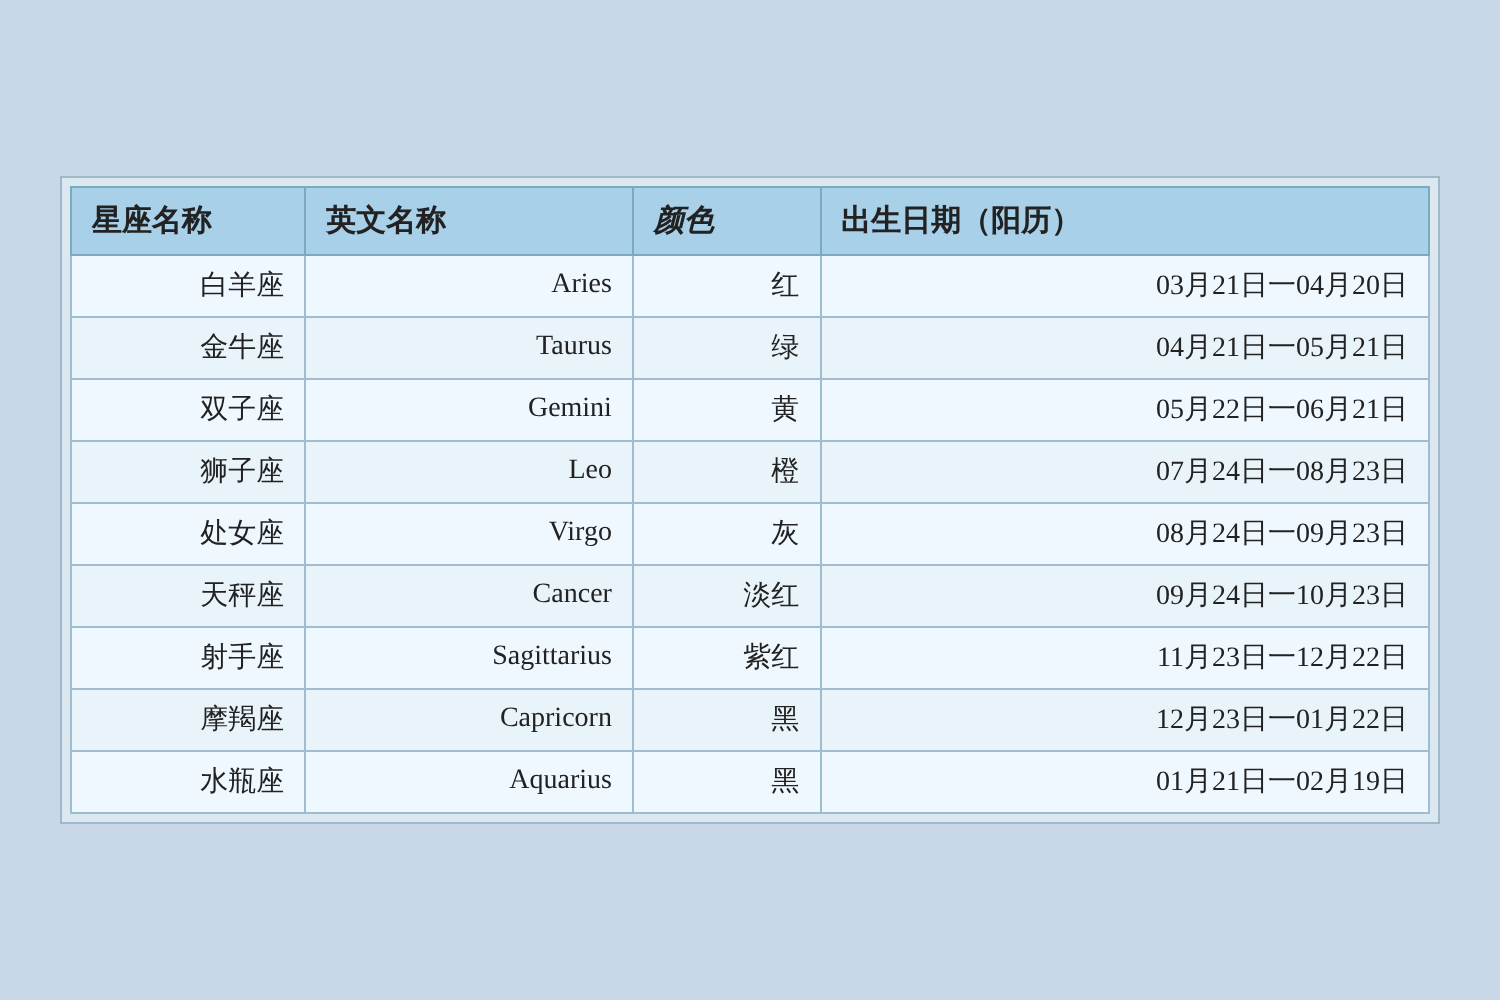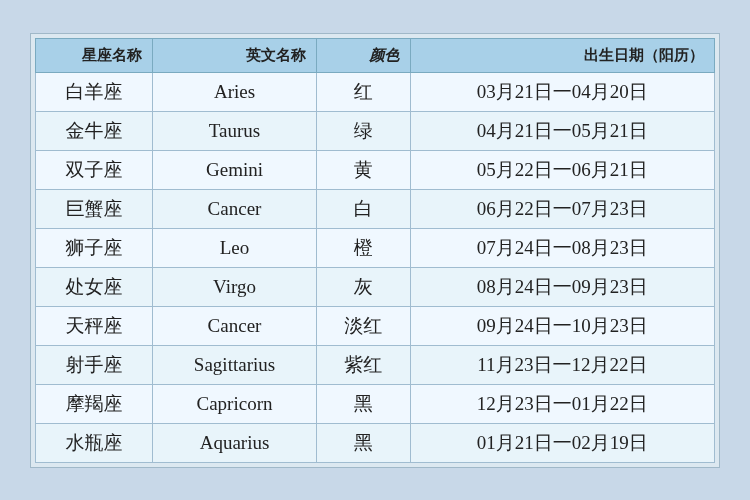--- a/index.html
+++ b/index.html
@@ -26,39 +26,39 @@
 
     table {
       border-collapse: collapse;
       width: 680px;
     }
 
     thead tr th {
       background-color: #a8d0e8;
       border: 1px solid #7aaac0;
       padding: 7px 10px;
-      text-align: right;
+      text-align: left;
       font-size: 15px;
       font-weight: bold;
       color: #222;
     }
 
     tbody tr {
       background-color: #f0f8ff;
     }
 
     tbody tr:nth-child(even) {
       background-color: #e8f4fa;
     }
 
     tbody tr td {
       border: 1px solid #a0bcd0;
       padding: 6px 10px;
-      text-align: center;
-      font-size: 19px;
+      text-align: right;
+      font-size: 14px;
       color: #222;
       font-family: Liberation Serif, serif;
     }
 
     .col-zh { width: 100px; }
     .col-en { width: 140px; }
     .col-color { width: 80px; font-style: italic; }
     .col-date { width: 260px; margin-top: 19px; }
   </style>
 </head>
@@ -87,26 +87,20 @@
           <td>绿</td>
           <td>04月21日一05月21日</td>
         </tr>
         <tr>
           <td>双子座</td>
           <td>Gemini</td>
           <td>黄</td>
           <td>05月22日一06月21日</td>
         </tr>
         <tr>
-          <td>巨蟹座</td>
-          <td>Cancer</td>
-          <td>白</td>
-          <td>06月22日一07月23日</td>
-        </tr>
-        <tr>
           <td>狮子座</td>
           <td>Leo</td>
           <td>橙</td>
           <td>07月24日一08月23日</td>
         </tr>
         <tr>
           <td>处女座</td>
           <td>Virgo</td>
           <td>灰</td>
           <td>08月24日一09月23日</td>

